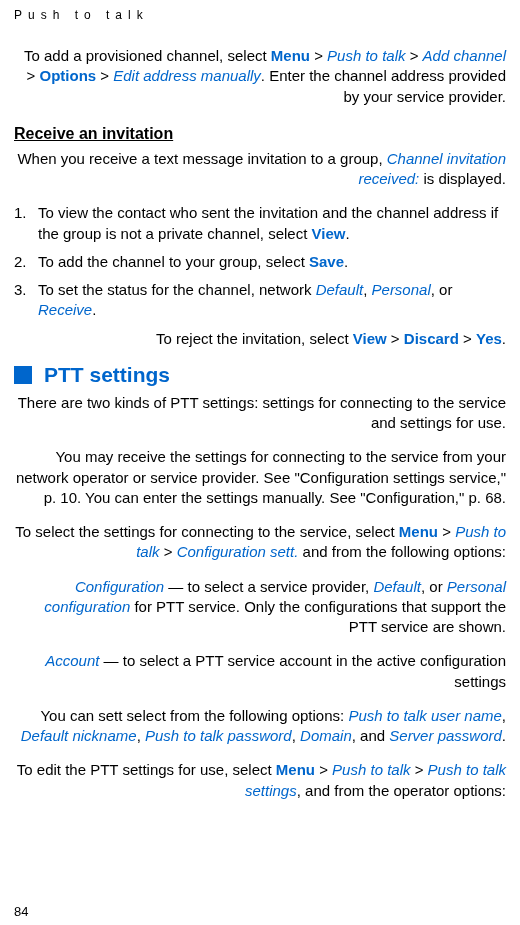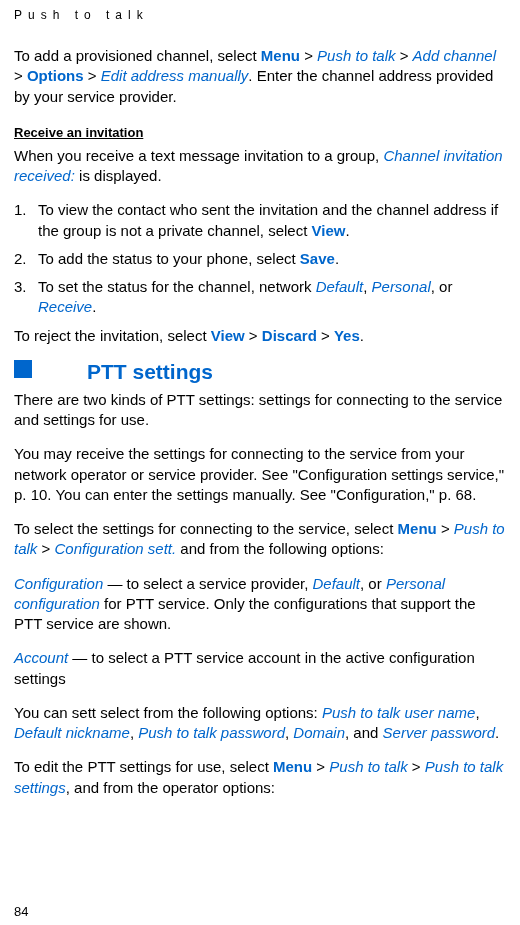--- a/index.html
+++ b/index.html
@@ -16,37 +16,37 @@
       font-size: 12px;
       letter-spacing: 6px;
       font-weight: 400;
       color: #000;
       margin-bottom: 24px;
     }
     .para {
       font-size: 15px;
       line-height: 1.35;
       margin-bottom: 14px;
+      text-align: right;
     }
     .section-title {
-      font-size: 13px;
+      font-size: 16px;
       font-weight: bold;
       text-decoration: underline;
       margin-top: 18px;
       margin-bottom: 6px;
     }
     .big-heading {
       font-size: 21px;
       font-weight: bold;
       color: #0066cc;
       margin-top: 10px;
       margin-bottom: 6px;
       display: flex;
-      align-items: flex-start;
-      gap: 43px;
+      align-items: center;
     }
     .big-heading .square {
       display: inline-block;
       width: 18px;
       height: 18px;
       background: #0066cc;
       margin-right: 12px;
     }
     .ol {
       list-style: none;
@@ -89,21 +89,21 @@
   <span>When you receive a text message invitation to a group, </span><span class="blue-italic">Channel invitation received:</span><span> is displayed.</span>
 </p>
 
 <ol class="ol">
   <li>
     <span class="num">1.</span>
     <span class="txt"><span>To view the contact who sent the invitation and the channel address if the group is not a private channel, select </span><span class="blue-bold">View</span><span>.</span></span>
   </li>
   <li>
     <span class="num">2.</span>
-    <span class="txt"><span>To add the status to your phone, select </span><span class="blue-bold">Save</span><span>.</span></span>
+    <span class="txt"><span>To add the channel to your group, select </span><span class="blue-bold">Save</span><span>.</span></span>
   </li>
   <li>
     <span class="num">3.</span>
     <span class="txt"><span>To set the status for the channel, network </span><span class="blue-italic">Default</span><span>, </span><span class="blue-italic">Personal</span><span>, or </span><span class="blue-italic">Receive</span><span>.</span></span>
   </li>
 </ol>
 
 <p class="para">
   <span>To reject the invitation, select </span><span class="blue-bold">View</span><span> &gt; </span><span class="blue-bold">Discard</span><span> &gt; </span><span class="blue-bold">Yes</span><span>.</span>
 </p>

